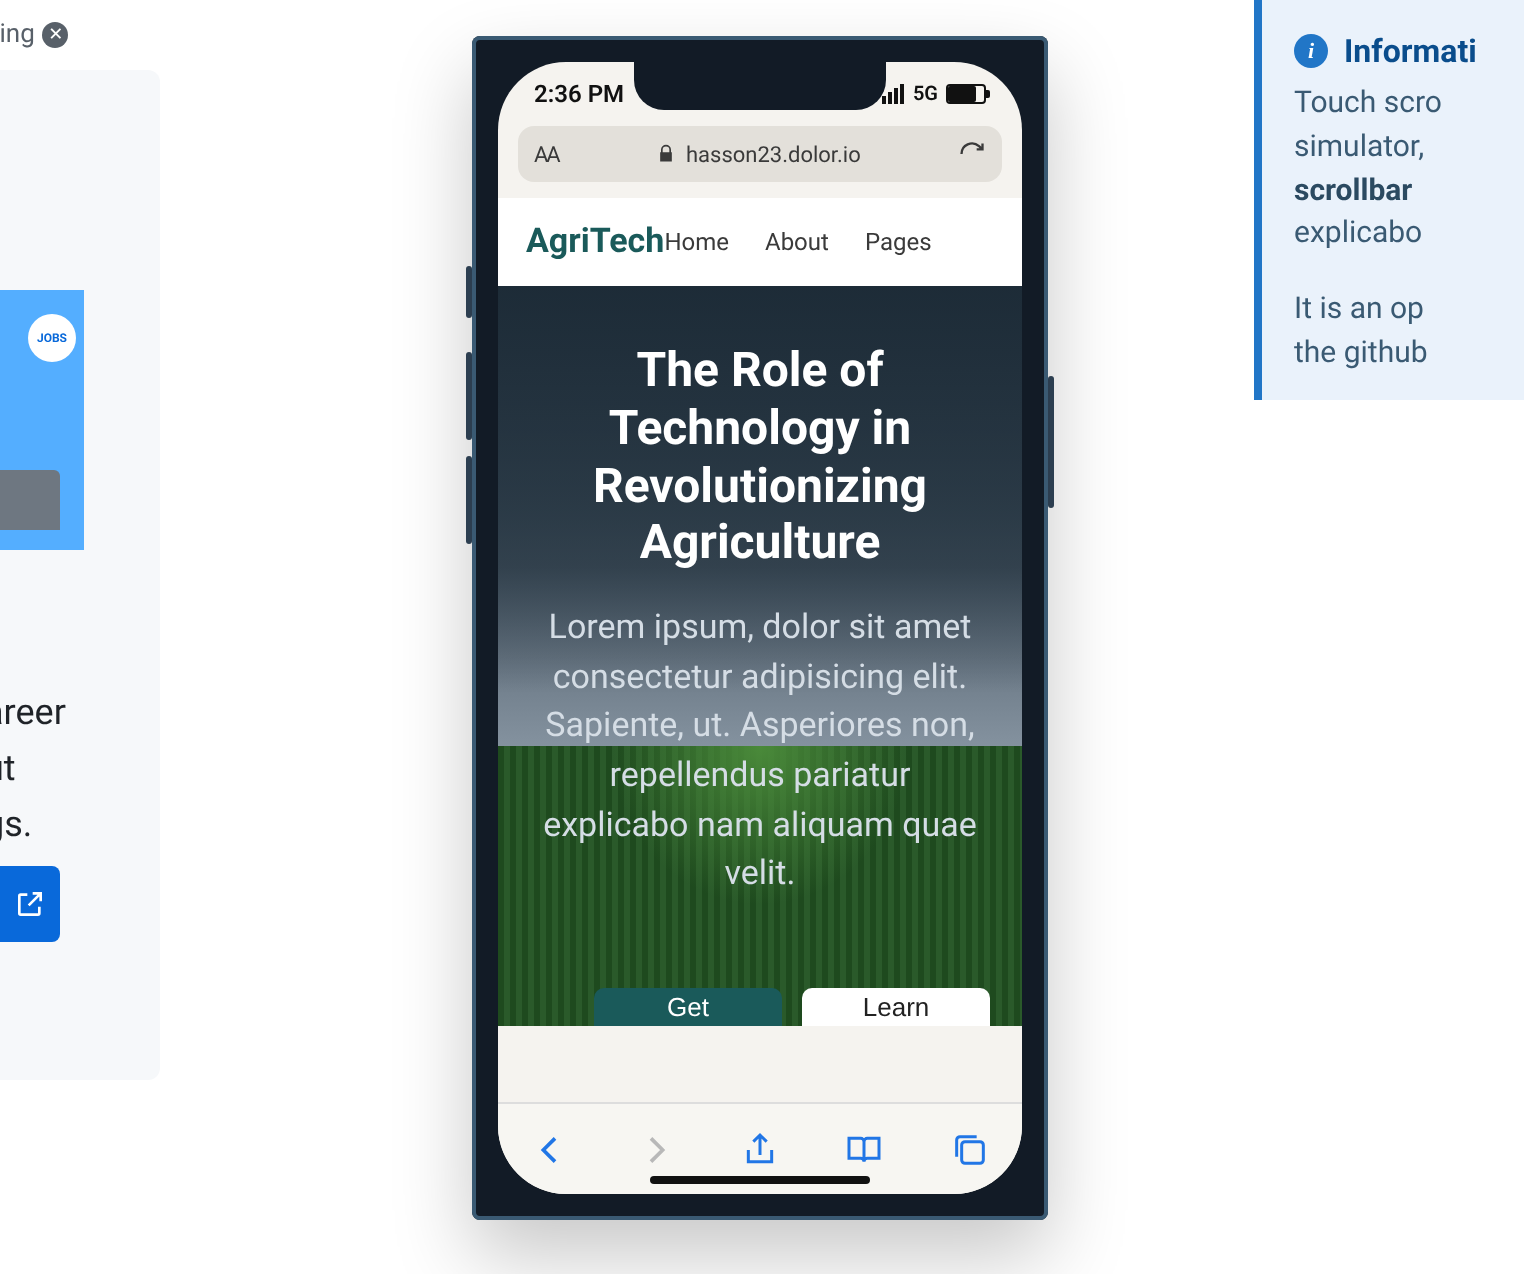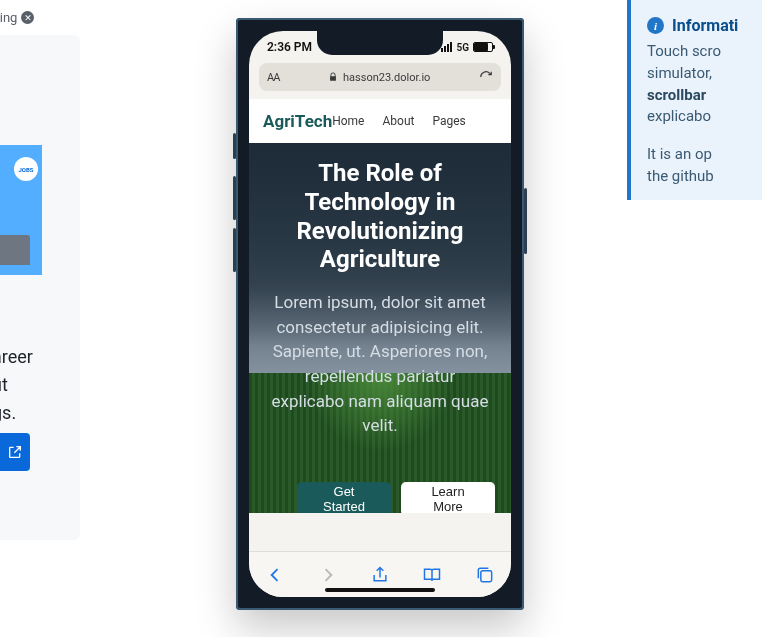--- a/index.html
+++ b/index.html
@@ -221,21 +221,21 @@
 
   .hero {
     height: 370px;
     background:
       linear-gradient(#1a2833dd 0%, #1a283399 38%, transparent 55%),
       linear-gradient(to top, #1e4a1e 0%, #2d6a2d 18%, #3a7a3a 22%, transparent 22%),
       linear-gradient(#324455 0%, #4a5c6b 30%, #6a7885 50%, #8a98a5 65%, #aab8c5 80%);
     position: relative;
     color: #fff;
     text-align: center;
-    padding: 16px 16px 0;
+    padding: 28px 16px 0;
     overflow: hidden;
   }
   .field {
     position: absolute;
     left: 0; right: 0; bottom: 0;
     height: 140px;
     background:
       radial-gradient(ellipse at 50% 0%, #4a8a3a 0%, transparent 40%),
       repeating-linear-gradient(90deg, #1e4a1e 0 3px, #2a5a2a 3px 6px);
   }

